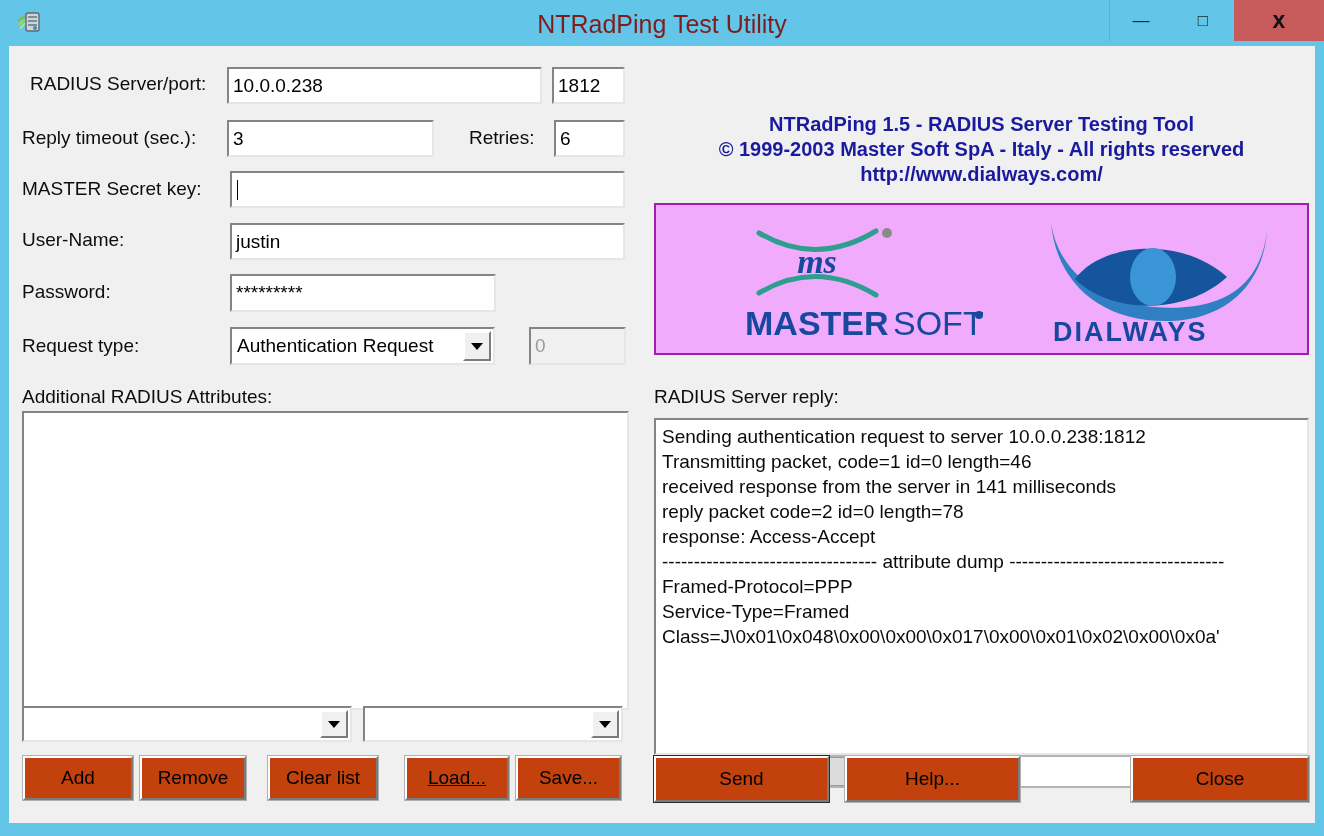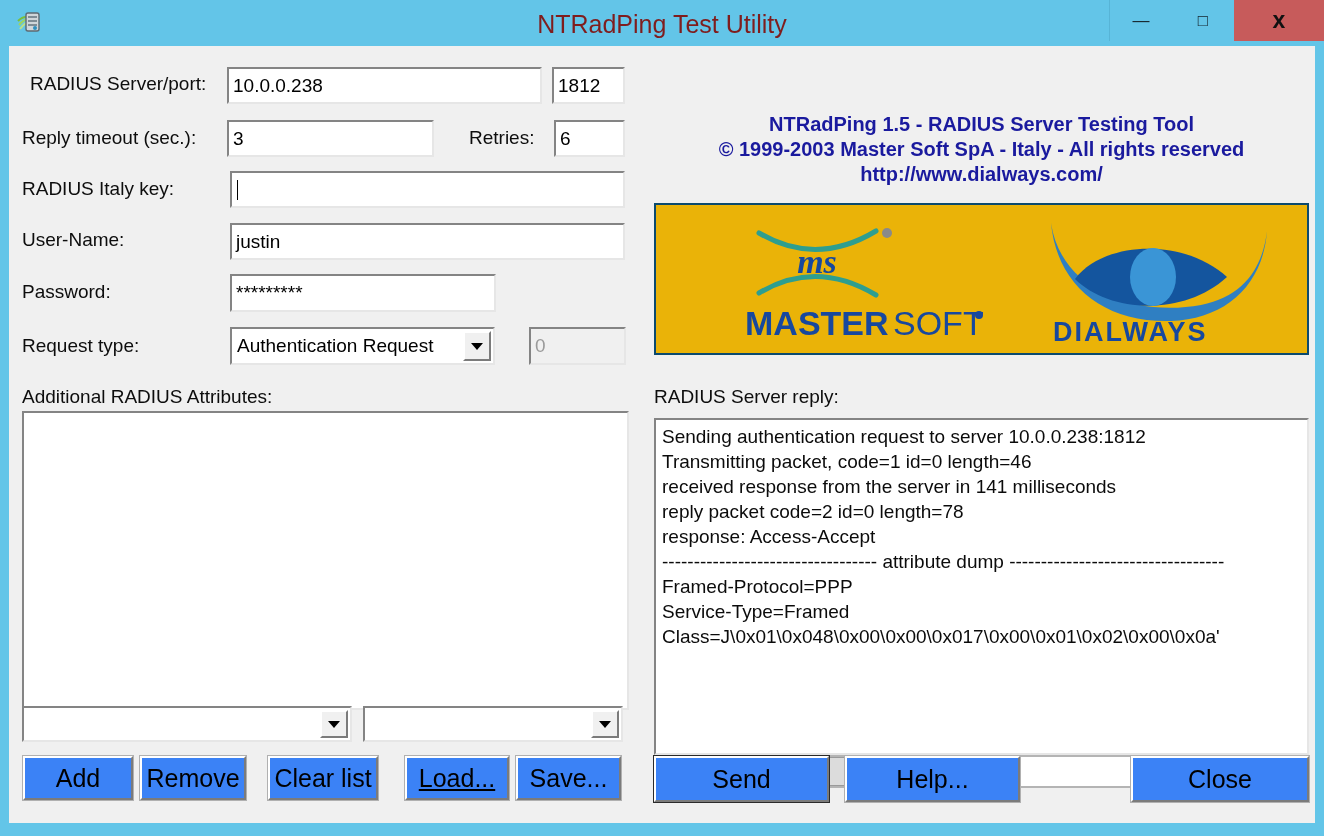--- a/index.html
+++ b/index.html
@@ -113,28 +113,28 @@
   .caret {
     display: inline-block;
     width: 1px;
     height: 20px;
     background: #000;
     margin-left: 1px;
   }
   .btn {
     position: absolute;
     box-sizing: border-box;
-    background: #3b82f6;
+    background: #c2410c;
     border-top: 2px solid #ffffff;
     border-left: 2px solid #ffffff;
     border-right: 2px solid #7b7b7b;
     border-bottom: 2px solid #7b7b7b;
     outline: 1px solid #b0b0b0;
     font-family: "Liberation Sans", sans-serif;
-    font-size: 25px;
+    font-size: 19px;
     color: #000;
     display: flex;
     align-items: center;
     justify-content: center;
     cursor: default;
     user-select: none;
   }
   .btn.default {
     outline: 1px solid #2b2b2b;
   }
@@ -217,22 +217,22 @@
     font-size: 20px;
     line-height: 25px;
   }
 
   
   #logo-panel {
     position: absolute;
     left: 645px; top: 157px;
     width: 655px; height: 152px;
     box-sizing: border-box;
-    background: #eab308;
-    border: 2px solid #0c4a6e;
+    background: #f0abfc;
+    border: 2px solid #a21caf;
     overflow: hidden;
   }
   #ms-logo { position: absolute; left: 85px; top: 10px; width: 290px; height: 130px; }
   #dw-logo { position: absolute; left: 385px; top: 8px; width: 250px; height: 135px; }
 
   
   #reply-box {
     position: absolute;
     left: 645px; top: 372px;
     width: 655px; height: 337px;
@@ -323,21 +323,21 @@
 
     <div class="label" style="left:13px; top:27px;margin-left:8px;">RADIUS Server/port:</div>
     <div class="field" style="left:218px; top:21px; width:315px; height:37px;">10.0.0.238</div>
     <div class="field" style="left:543px; top:21px; width:73px; height:37px;">1812</div>
 
     <div class="label" style="left:13px; top:81px;">Reply timeout (sec.):</div>
     <div class="field" style="left:218px; top:74px; width:207px; height:37px;">3</div>
     <div class="label" style="left:460px; top:81px;">Retries:</div>
     <div class="field" style="left:545px; top:74px; width:71px; height:37px;">6</div>
 
-    <div class="label" style="left:13px; top:132px;">RADIUS Italy key:</div>
+    <div class="label" style="left:13px; top:132px;">MASTER Secret key:</div>
     <div class="field" style="left:221px; top:125px; width:395px; height:37px;">
         <span class="caret"></span>
       </div>
 
     <div class="label" style="left:13px; top:183px;">User-Name:</div>
     <div class="field" style="left:221px; top:177px; width:395px; height:37px;">justin</div>
 
     <div class="label" style="left:13px; top:235px;">Password:</div>
     <div class="field" style="left:221px; top:228px; width:266px; height:38px;" style2="">*********</div>
 

